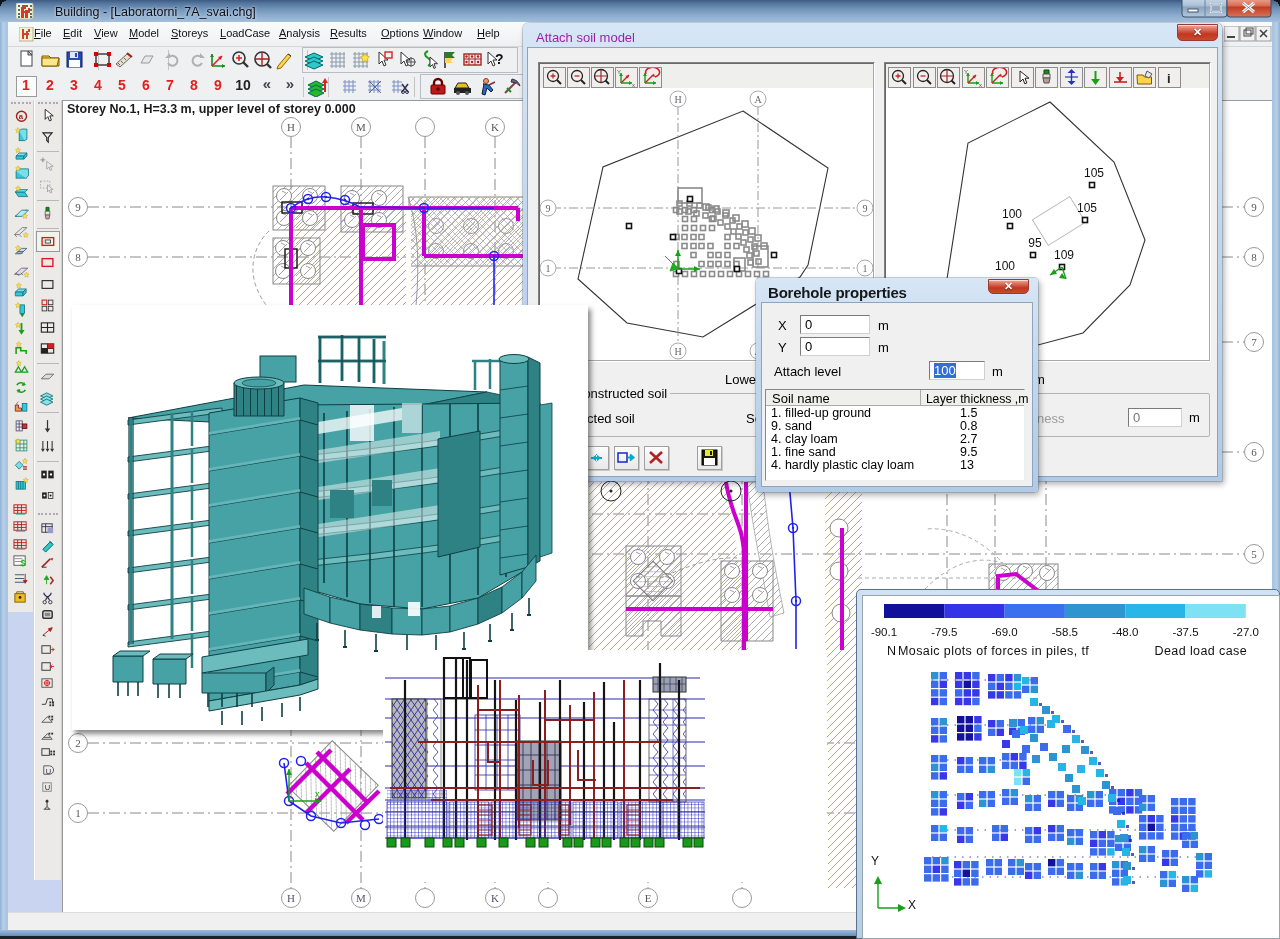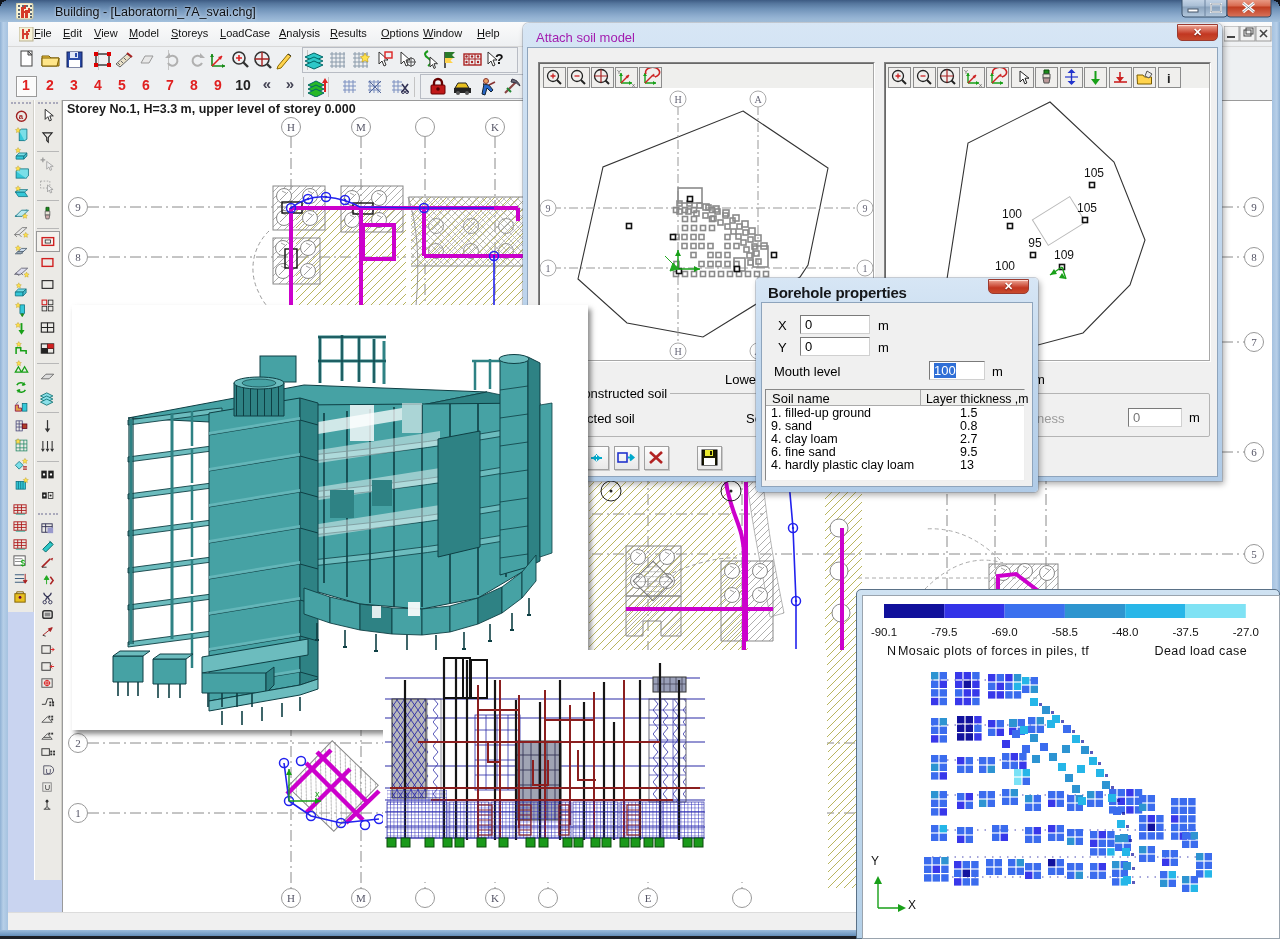--- a/index.html
+++ b/index.html
@@ -1366,35 +1366,35 @@
 <div class="abs titletext" style="left:768px;top:284px;font-size:15px;color:#15171a;font-weight:700;letter-spacing:-0.2px">Borehole properties</div>
 <div class="closebtn" style="left:988px;top:279px;width:41px;height:15px">
         <div style="line-height:13px">✕</div>
       </div>
 <div class="lbl" style="left:778px;top:318px">X</div>
 <div class="field" style="left:800px;top:315px;width:70px;height:19px">0</div>
 <div class="lbl" style="left:878px;top:318px">m</div>
 <div class="lbl" style="left:778px;top:340px">Y</div>
 <div class="field" style="left:800px;top:337px;width:70px;height:19px">0</div>
 <div class="lbl" style="left:878px;top:340px">m</div>
-<div class="lbl" style="left:774px;top:364px">Mouth level</div>
+<div class="lbl" style="left:774px;top:364px">Attach level</div>
 <div class="field" style="left:929px;top:361px;width:56px;height:19px"><span style="background:#2f6fd6;color:#fff">100</span></div>
 <div class="lbl" style="left:992px;top:364px">m</div>
 <div class="abs" style="left:765px;top:389px;width:260px;height:92px;background:#fff;border:1px solid #888;border-right-color:#eee;border-bottom-color:#eee"></div>
 <div class="abs" style="left:766px;top:390px;width:258px;height:16px;background:#efefed;border-bottom:1px solid #aaa"></div>
 <div class="abs" style="left:920px;top:390px;width:1px;height:16px;background:#aaa"></div>
 <div class="lbl" style="left:772px;top:391px;font-size:13px">Soil name</div>
 <div class="lbl" style="left:926px;top:392px;font-size:12.3px">Layer thickness ,m</div>
 <div class="lbl" style="left:771px;top:406px;font-size:12.5px">1. filled-up ground</div>
 <div class="lbl" style="left:960px;top:406px;font-size:12.5px">1.5</div>
 <div class="lbl" style="left:771px;top:419px;font-size:12.5px">9. sand</div>
 <div class="lbl" style="left:960px;top:419px;font-size:12.5px">0.8</div>
 <div class="lbl" style="left:771px;top:432px;font-size:12.5px">4. clay loam</div>
 <div class="lbl" style="left:960px;top:432px;font-size:12.5px">2.7</div>
-<div class="lbl" style="left:771px;top:445px;font-size:12.5px">6. fine sand</div>
+<div class="lbl" style="left:771px;top:445px;font-size:12.5px">1. fine sand</div>
 <div class="lbl" style="left:960px;top:445px;font-size:12.5px">9.5</div>
 <div class="lbl" style="left:771px;top:458px;font-size:12.5px">4. hardly plastic clay loam</div>
 <div class="lbl" style="left:960px;top:458px;font-size:12.5px">13</div>
 </div>
 <div class="abs" style="left:856px;top:589px;width:424px;height:350px;z-index:6;
  background:linear-gradient(180deg,#cfe2f2,#b4d0e8);border:1px solid #5a7187;border-radius:5px 5px 0 0"></div>
 <div class="abs" style="left:862px;top:595px;width:418px;height:344px;background:#fff;border:1px solid #9aa4ae;z-index:6"></div>
 <svg class="abs" style="left:862px;top:595px;z-index:6" width="418" height="344">
       <rect x="22.0" y="9" width="60.3" height="14" fill="#10109b"></rect>
       <rect x="82.3" y="9" width="60.3" height="14" fill="#3333e8"></rect>

